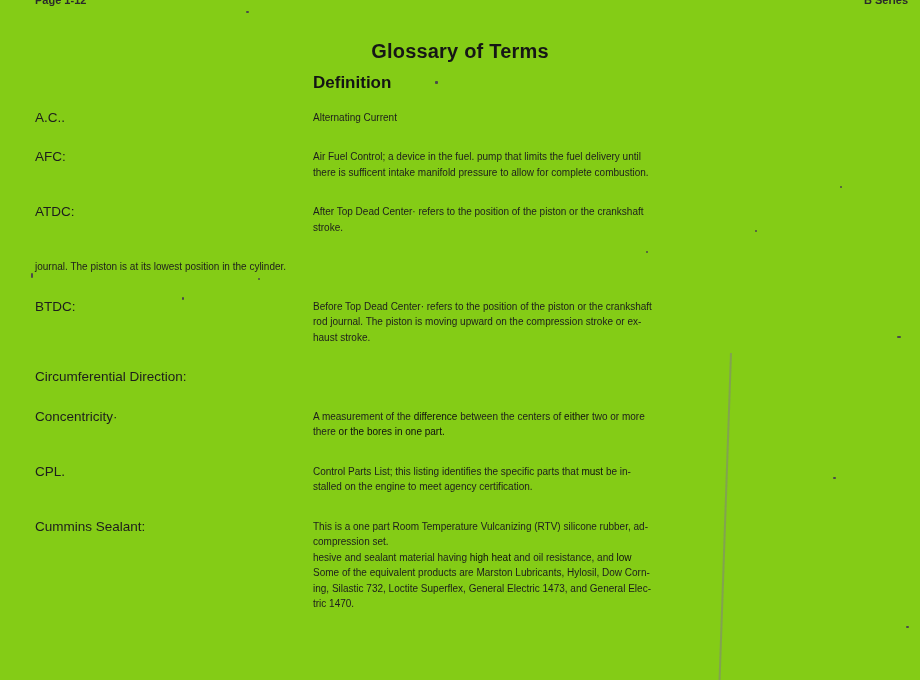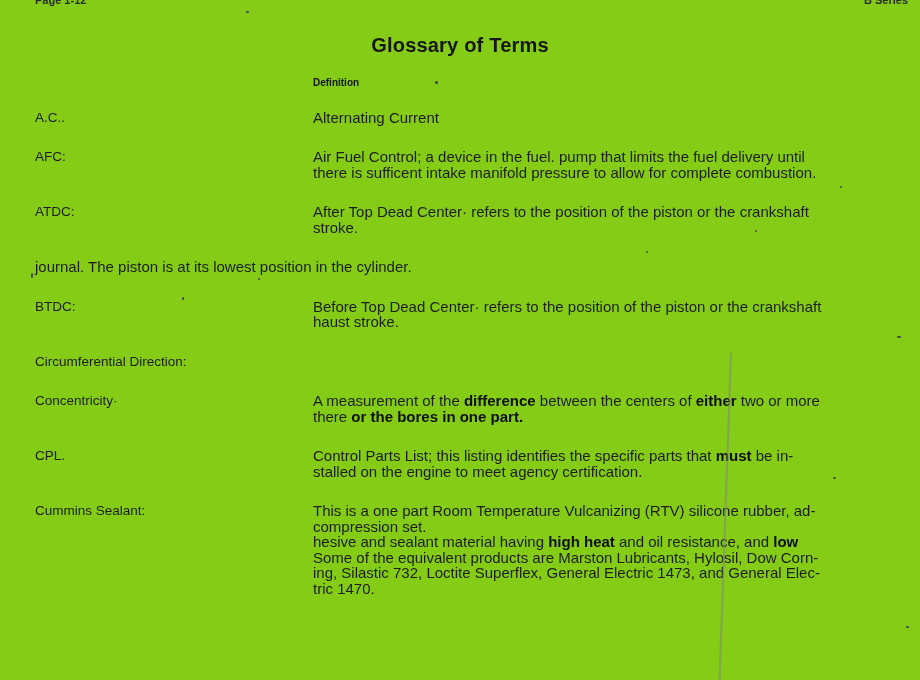--- a/index.html
+++ b/index.html
@@ -13,34 +13,34 @@
     -webkit-font-smoothing:antialiased;
   }
   
   .topbar{
     position:absolute;top:0;left:35px;right:12px;height:7px;
     overflow:hidden;font-size:11px;font-weight:bold;color:#2a2a2a;
   }
   .hdr-left{position:absolute;left:0;top:-6px;}
   .hdr-right{position:absolute;right:0;top:-6px;}
   .title{
-    position:absolute;top:34px;left:0;width:100%;
+    position:absolute;top:40px;left:0;width:100%;
     margin:0;text-align:center;
     font-size:20px;font-weight:bold;letter-spacing:.2px;color:#161616;
   }
   .content{position:absolute;top:75px;left:35px;width:852px;}
   .def-heading{
     margin-left:278px;margin-bottom:19px;
-    font-weight:bold;font-size:10px;line-height:15.5px;color:#141414;
+    font-weight:bold;font-size:17px;line-height:15.5px;color:#141414;
   }
   .grow{display:flex;margin-bottom:24px;}
   .term{flex:none;width:278px;font-size:13.5px;line-height:15.5px;}
-  .def{width:574px;font-size:15px;}
+  .def{width:574px;font-size:10px;}
   .line{line-height:15.5px;white-space:nowrap;}
-  .def b,.term b{font-weight:bold;color:#0f0f0f;}
+  .def b,.term b{font-weight:normal;color:#0f0f0f;}
   
   .crease{
     position:absolute;left:730px;top:353px;width:1.5px;height:332px;
     background:rgba(130,130,130,.55);
     transform:rotate(2deg);transform-origin:top left;
   }
   .speck{position:absolute;background:#4a4a4a;border-radius:1px;}
 </style>
 </head>
 <body>
@@ -79,20 +79,21 @@
         </div>
         <div class="grow">
           <div class="def">
             <div class="line"><span>journal. The piston is at its lowest position in the cylinder.</span></div>
           </div>
         </div>
         <div class="grow">
           <div class="term"><span>BTDC:</span></div>
           <div class="def">
             <div class="line"><span>Before Top Dead Center· refers to the position of the piston or the crankshaft</span></div>
+            <div class="line"><span>rod journal. The piston is moving upward on the compression stroke or ex-</span></div>
             <div class="line"><span>haust stroke.</span></div>
           </div>
         </div>
         <div class="grow">
           <div class="term"><span>Circumferential Direction:</span></div>
         </div>
         <div class="grow">
           <div class="term"><span>Concentricity·</span></div>
           <div class="def">
             <div class="line"><span>A measurement of the </span><b>difference</b><span> between the centers of </span><b>either</b><span> two or more</span></div>

